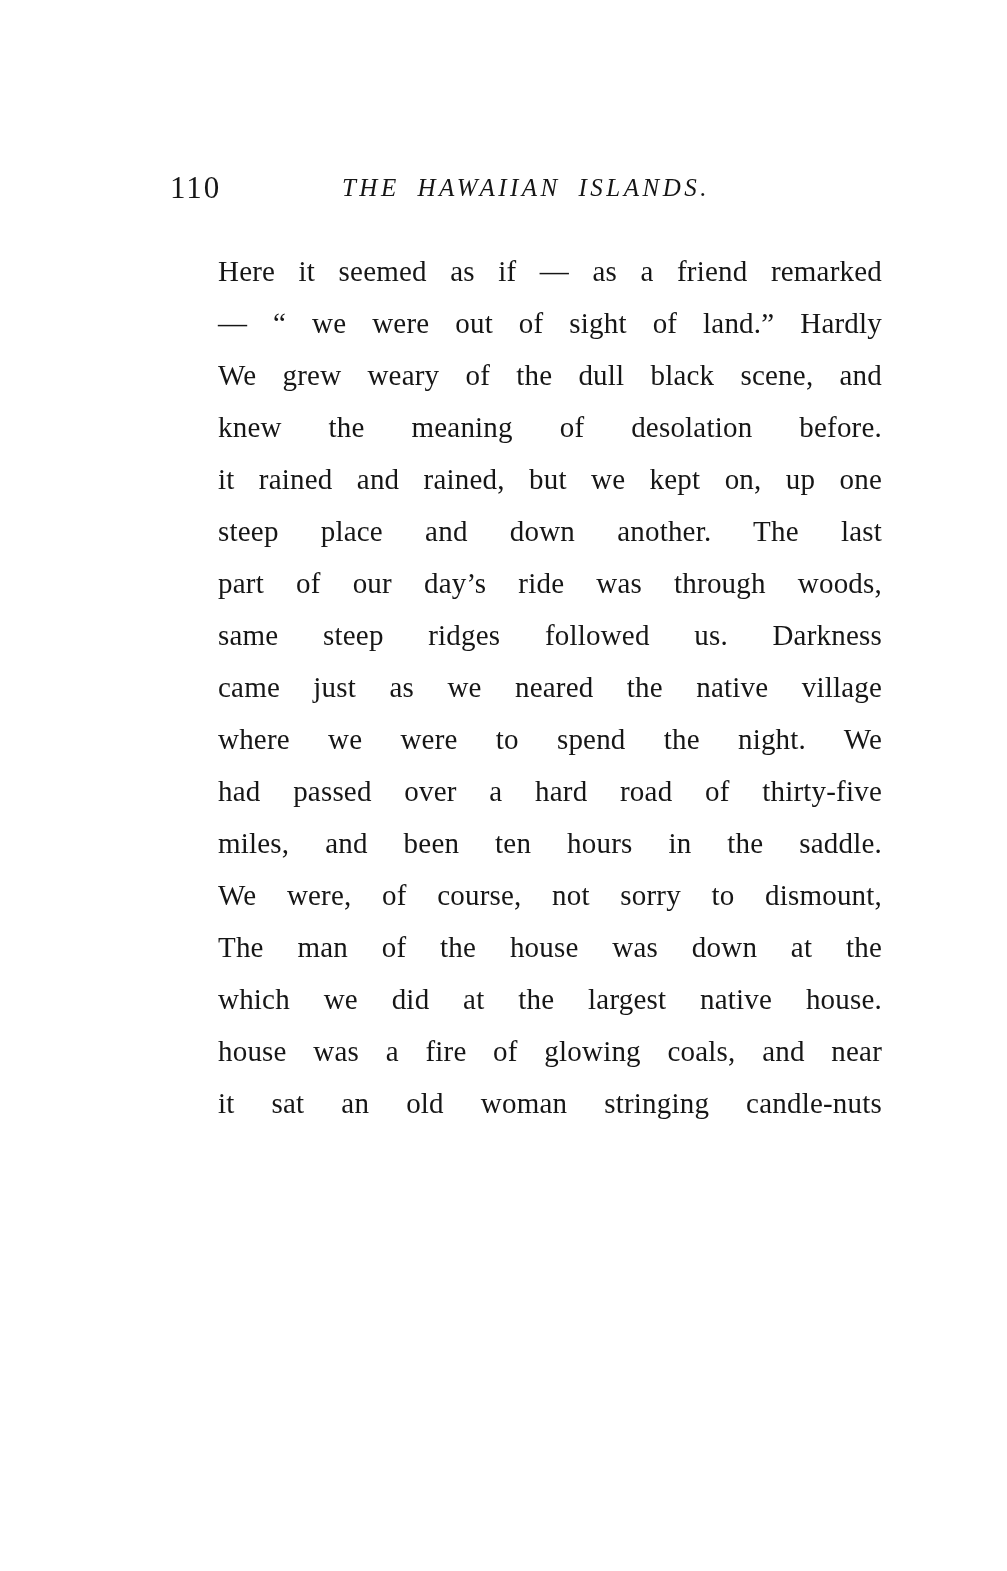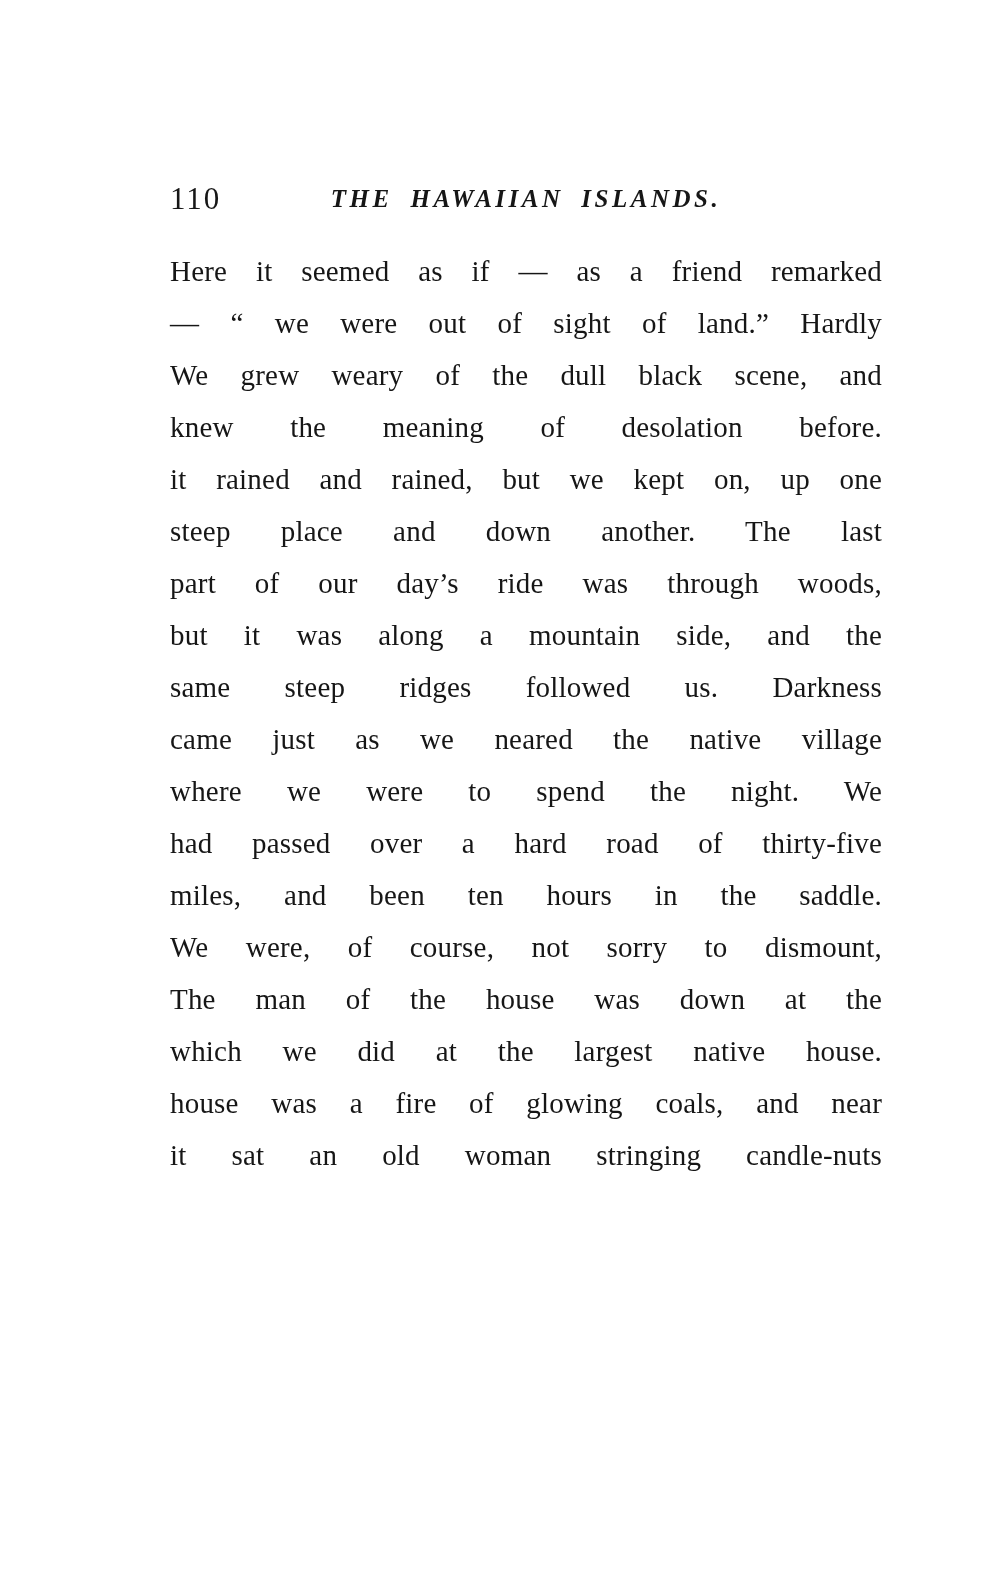--- a/index.html
+++ b/index.html
@@ -18,83 +18,83 @@
     }
     .page {
       position: absolute;
       inset: 0;
       background: #ffffff;
     }
 
     
     .running-header {
       position: absolute;
-      top: 179px;
+      top: 168px;
       left: 170px;
       width: 712px;
       height: 42px;
     }
     .page-number {
       position: absolute;
       left: 0;
       top: 2px;
       font-size: 31px;
       letter-spacing: 2px;
       font-weight: 400;
     }
     .header-title {
       position: absolute;
       left: 0;
       right: 0;
       top: 6px;
       text-align: center;
       font-size: 25px;
       font-style: italic;
-      font-weight: bold;
+      font-weight: normal;
       letter-spacing: 3.5px;
       word-spacing: 8px;
       white-space: nowrap;
     }
 
     
     .body-text {
       position: absolute;
       top: 245px;
       left: 170px;
       width: 712px;
       font-size: 29px;
       line-height: 52px;
     }
     .text-line {
       text-align: justify;
       -moz-text-align-last: justify;
       text-align-last: justify;
       min-height: 52px;
       letter-spacing: 0.2px;
+      margin-left: 48px;
     }
   </style>
 </head>
 <body>
 
 <div class="page">
 
   <div class="running-header">
     <span class="page-number">110</span>
     <span class="header-title">THE HAWAIIAN ISLANDS.</span>
   </div>
 
   <div class="body-text">
     <div class="text-line">Here it seemed as if — as a friend remarked</div>
     <div class="text-line">— “ we were out of sight of land.” Hardly</div>
     <div class="text-line">We grew weary of the dull black scene, and</div>
     <div class="text-line">knew the meaning of desolation before.</div>
     <div class="text-line">it rained and rained, but we kept on, up one</div>
     <div class="text-line">steep place and down another. The last</div>
     <div class="text-line">part of our day’s ride was through woods,</div>
-    <div class="text-line">but it was along a mountain side, and the</div>
     <div class="text-line">same steep ridges followed us. Darkness</div>
     <div class="text-line">came just as we neared the native village</div>
     <div class="text-line">where we were to spend the night. We</div>
     <div class="text-line">had passed over a hard road of thirty-five</div>
     <div class="text-line">miles, and been ten hours in the saddle.</div>
     <div class="text-line">We were, of course, not sorry to dismount,</div>
     <div class="text-line">The man of the house was down at the</div>
     <div class="text-line">which we did at the largest native house.</div>
     <div class="text-line">house was a fire of glowing coals, and near</div>
     <div class="text-line">it sat an old woman stringing candle-nuts</div>

